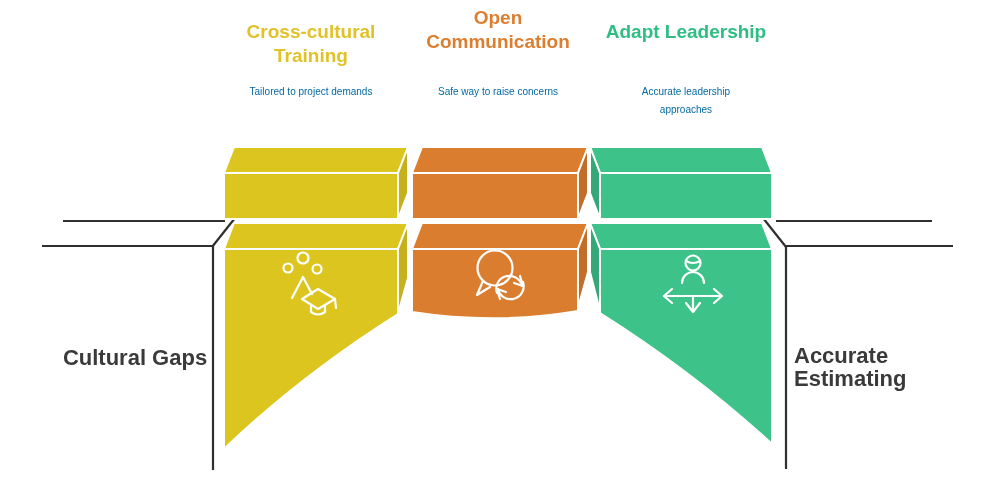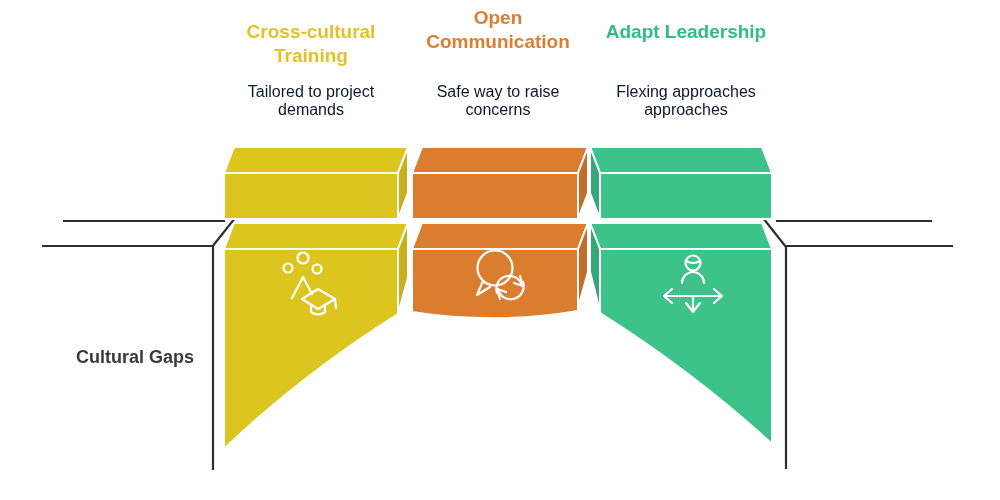--- a/index.html
+++ b/index.html
@@ -10,25 +10,25 @@
   .stage svg{position:absolute;left:0;top:0;}
   .txt{position:absolute;text-align:center;}
   .col-title{
     font-size:19px;font-weight:700;line-height:24px;
     width:170px;transform:translateX(-50%);
   }
   .col-title.c1{color:#e2c227;}
   .col-title.c2{color:#dd7d2e;}
   .col-title.c3{color:#2ebe84;}
   .col-sub{
-    font-size:16px;font-weight:400;line-height:18px;color:#0f172a;
+    font-size:10px;font-weight:400;line-height:18px;color:#0369a1;
     width:140px;transform:translateX(-50%);
   }
   .side-label{
-    font-size:18px;font-weight:700;line-height:23px;color:#3a3a3a;
+    font-size:22px;font-weight:700;line-height:23px;color:#3a3a3a;
   }
   .center-label{
     font-size:18.5px;font-weight:700;line-height:22.5px;color:#3c3c3c;
     width:210px;transform:translateX(-50%);
   }
   .icon-stroke{fill:none;stroke:#ffffff;stroke-width:2.2;stroke-linecap:round;stroke-linejoin:round;}
   .face{stroke:#ffffff;stroke-width:2;stroke-linejoin:round;}
   .cliff{stroke:#2f2f2f;stroke-width:2.2;fill:none;}
 </style>
 </head>
@@ -119,19 +119,20 @@
     </g>
   </svg>
 
   <div class="txt col-title c1" style="left:311px;top:14px;">Cross-cultural Training</div>
   <div class="txt col-sub" style="left:311px;top:77px;">Tailored to project demands</div>
 
   <div class="txt col-title c2" style="left:498px;top:0;">Open Communication</div>
   <div class="txt col-title c3" style="left:686px;top:14px;">Adapt Leadership</div>
 
   <div class="txt col-sub" style="left:498px;top:77px;">Safe way to raise concerns</div>
-  <div class="txt col-sub" style="left:686px;top:77px;">Flexing approaches approaches</div>
+  <div class="txt col-sub" style="left:686px;top:77px;">Accurate leadership approaches</div>
 
   <div class="txt side-label" style="left:55px;top:340px;width:160px;text-align:center;">Cultural Gaps</div>
 
+  <div class="txt side-label" style="left:794px;top:338px;width:120px;text-align:left;">Accurate Estimating</div>
 
 
 </div>
 
 </body></html>

